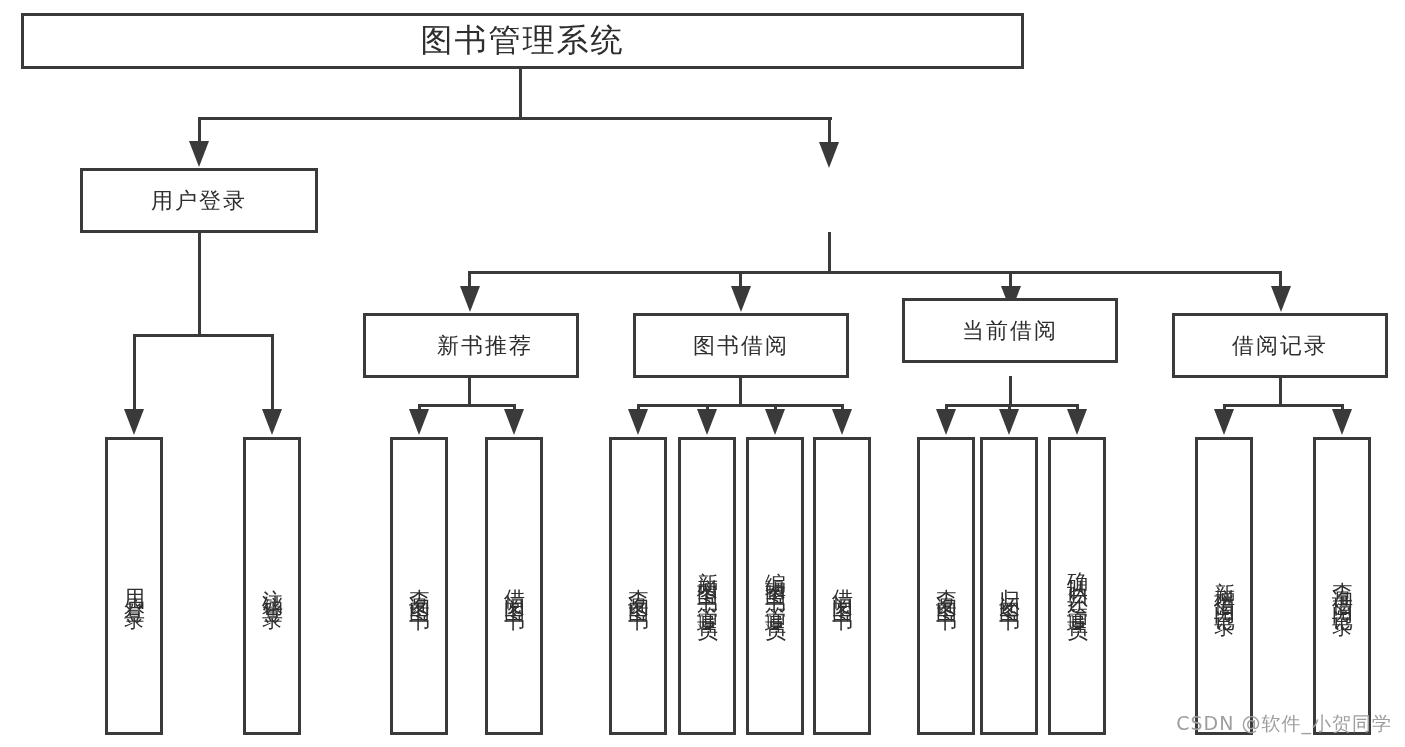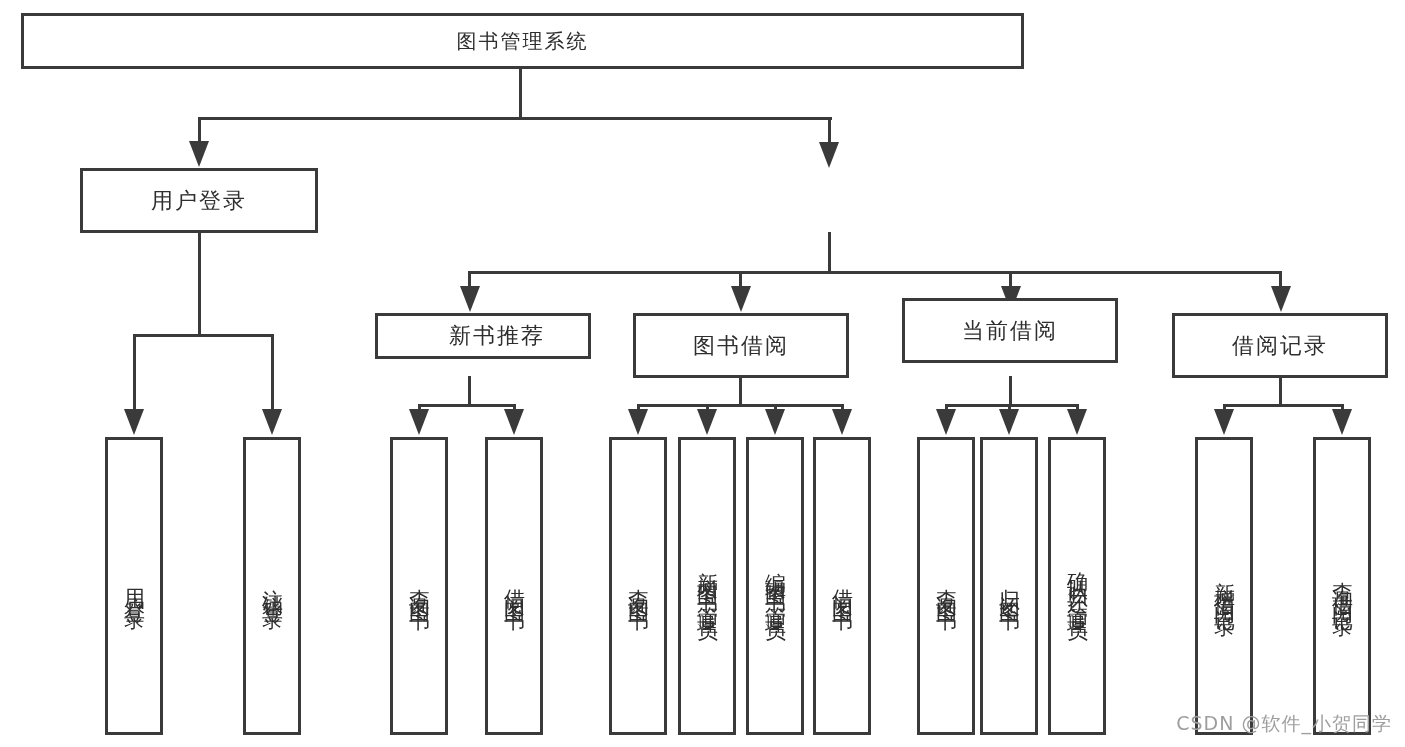--- a/index.html
+++ b/index.html
@@ -5,21 +5,21 @@
   html,body{margin:0;padding:0;background:#ffffff;}
   .canvas{
     position:relative;width:1405px;height:747px;background:#ffffff;overflow:hidden;
     font-family:"DejaVu Sans","Liberation Sans",sans-serif;color:#2e2e2e;
   }
   .box{
     position:absolute;box-sizing:border-box;background:#ffffff;
     border:3px solid #3a3a3a;display:flex;align-items:center;justify-content:center;
     font-size:22px;letter-spacing:2px;white-space:nowrap;
   }
-  .box.root{font-size:20px;justify-content:center;}
+  .box.root{font-size:32px;justify-content:center;}
   .leaf{
     position:absolute;box-sizing:border-box;background:#ffffff;
     border:3px solid #3a3a3a;width:58px;height:298px;top:437px;
     display:flex;align-items:center;justify-content:center;
   }
   .leaf .vtext{
     writing-mode:vertical-rl;text-orientation:mixed;
     font-size:21px;letter-spacing:7px;line-height:1;white-space:nowrap;
   }
   .vl{position:absolute;width:3px;background:#3a3a3a;}
@@ -65,21 +65,21 @@
   <div class="hl" style="left:469px;top:271px;width:813px;"></div>
   <div class="vl" style="left:468px;top:271px;height:17px;"></div>
   <div class="ah" style="left:460px;top:286px;"></div>
   <div class="vl" style="left:739px;top:271px;height:17px;"></div>
   <div class="ah" style="left:731px;top:286px;"></div>
   <div class="vl" style="left:1009px;top:271px;height:17px;"></div>
   <div class="ah" style="left:1001px;top:286px;"></div>
   <div class="vl" style="left:1279px;top:271px;height:17px;"></div>
   <div class="ah" style="left:1271px;top:286px;"></div>
 
-  <div class="box" style="left:375px;top:313px;width:216px;height:46px;padding-left:28px;">
+  <div class="box" style="left:363px;top:313px;width:216px;height:65px;padding-left:28px;">
     <span>新书推荐</span>
   </div>
   <div class="box" style="left:633px;top:313px;width:216px;height:65px;font-family:Liberation Mono, monospace;">
     <span>图书借阅</span>
   </div>
   <div class="box" style="left:902px;top:298px;width:216px;height:65px;">
     <span>当前借阅</span>
   </div>
   <div class="box" style="left:1172px;top:313px;width:216px;height:65px;">
     <span>借阅记录</span>

